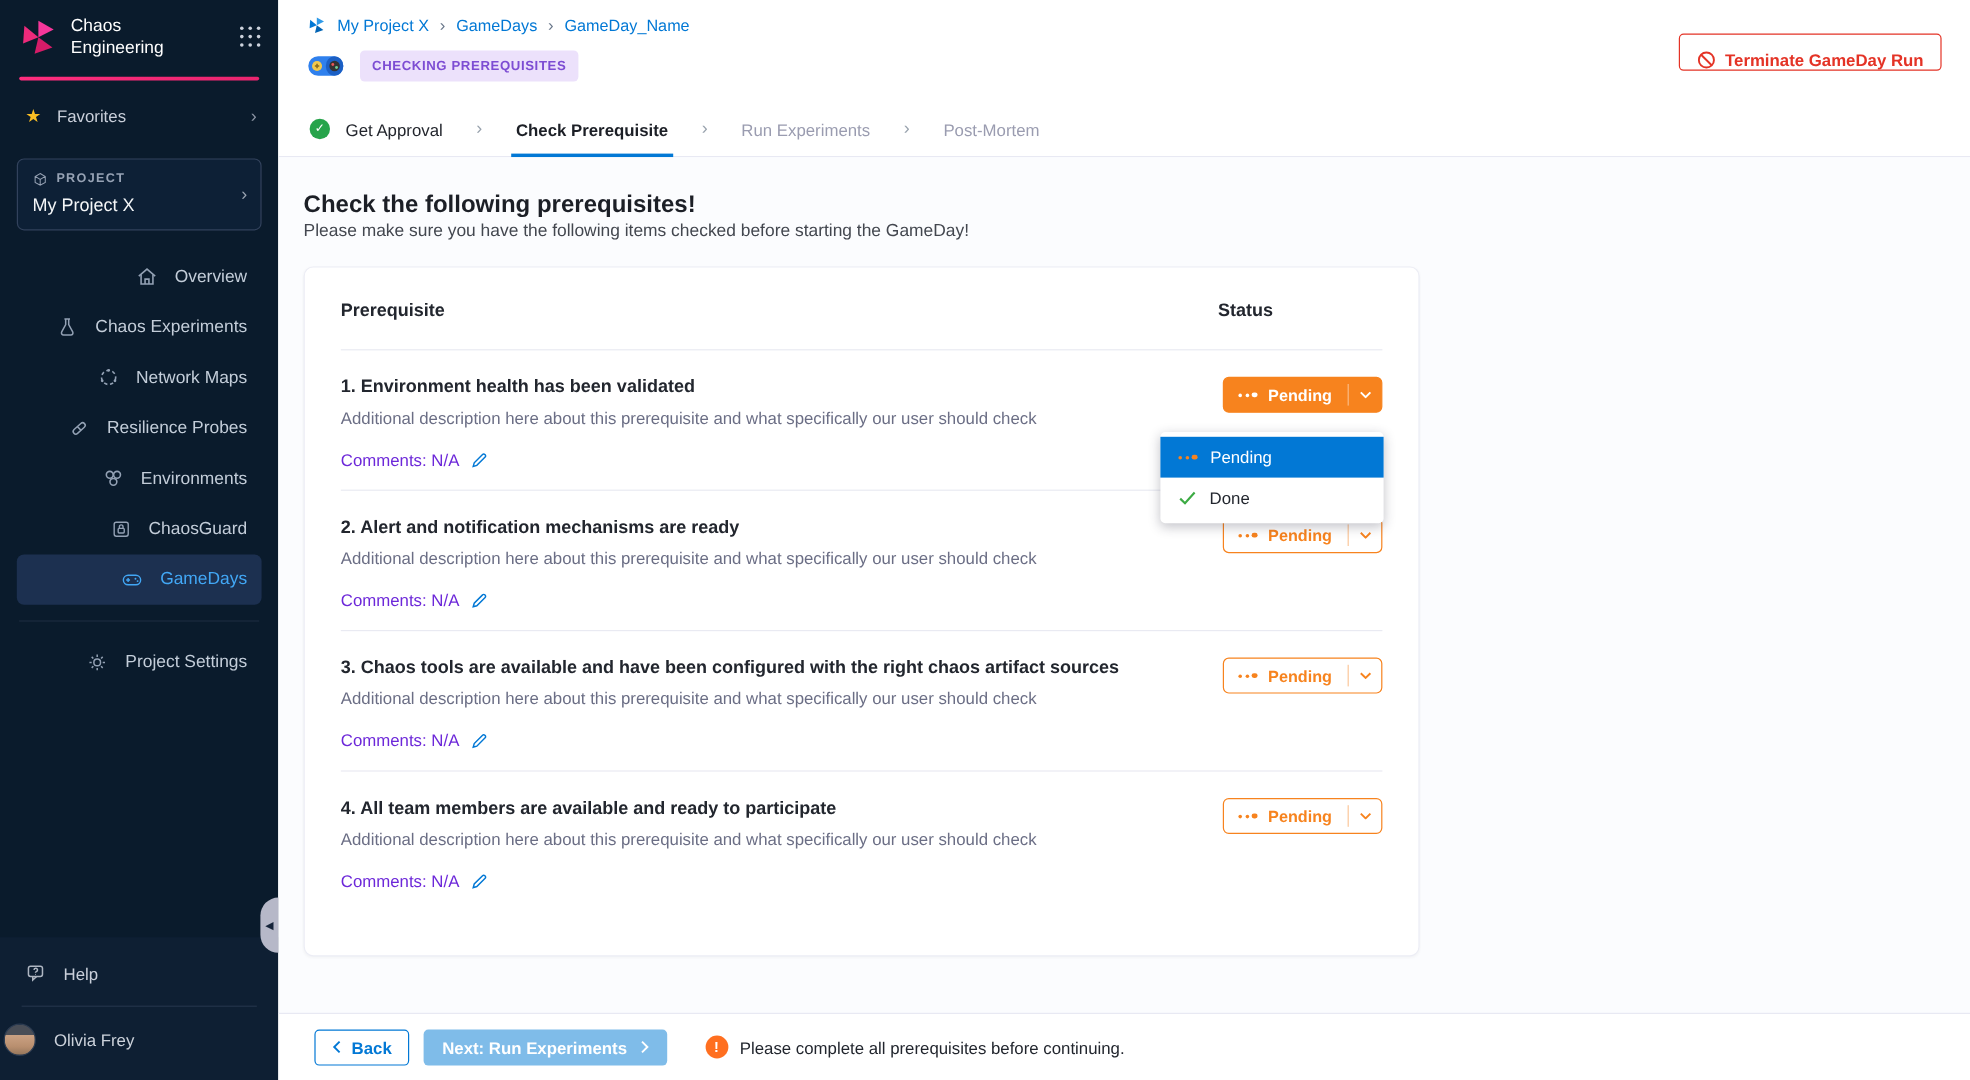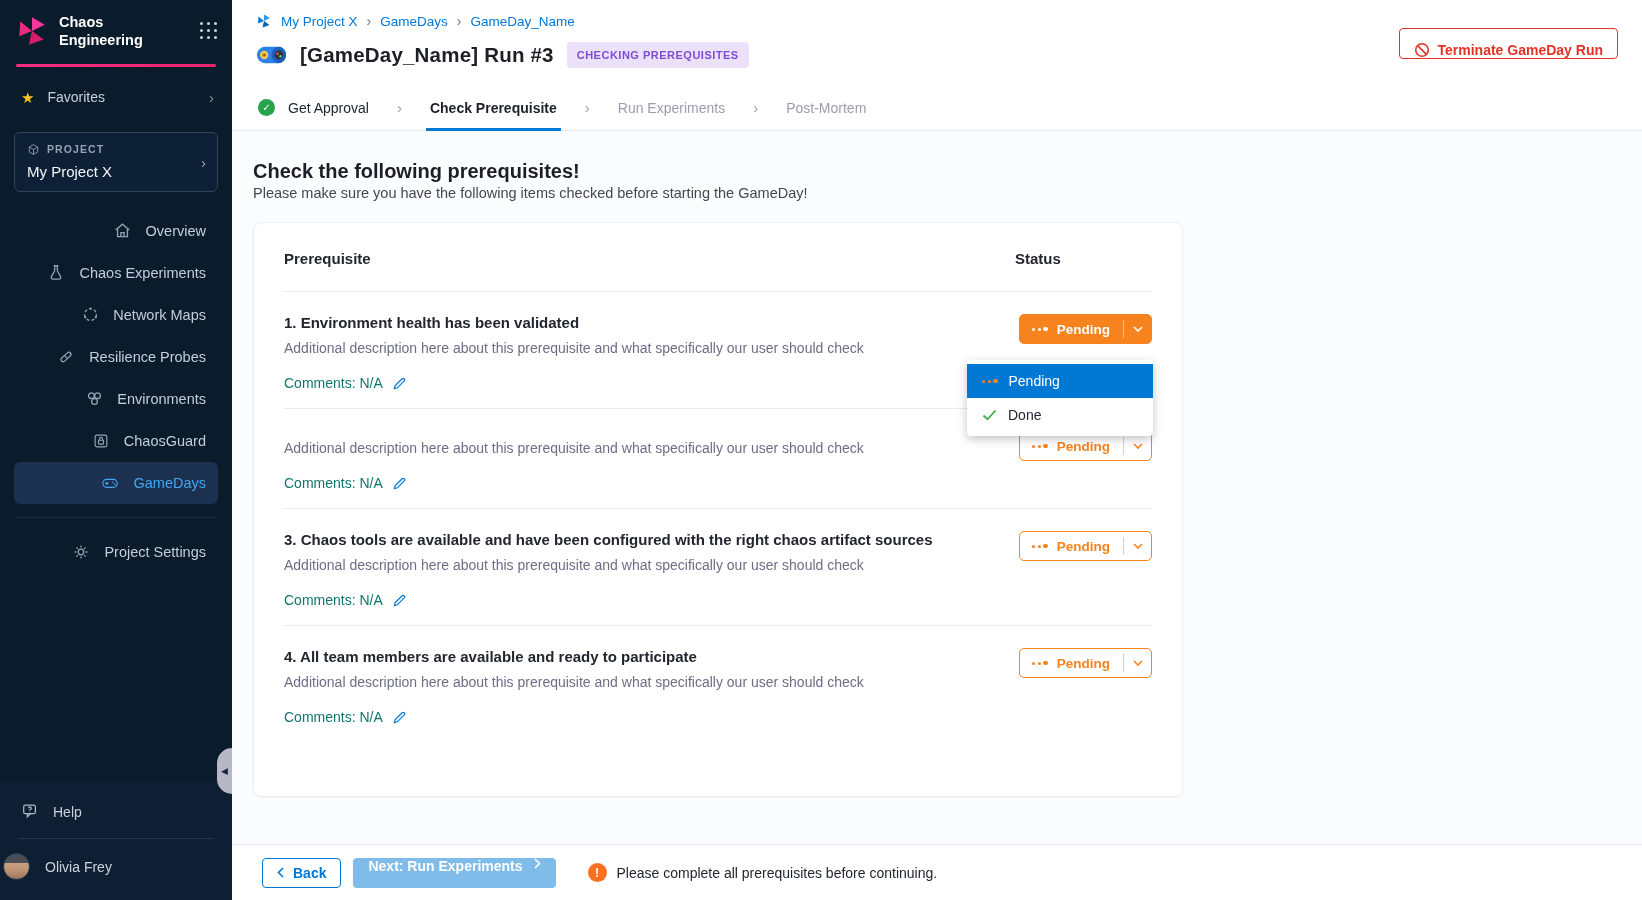--- a/index.html
+++ b/index.html
@@ -7,21 +7,21 @@
   body { font-family:"Liberation Sans","DejaVu Sans",sans-serif; background:#fff; }
   .app { position:relative; width:1642px; height:900px; overflow:hidden;
          --accent:#0278d5; --orange:#f7831e; --pink:#e9256f; --purple:#7d4dd3;
          --purple-bg:#ece1fb; --red:#e43326; --green:#3dab44; --side-bg:#0a1b2c;
          --next-dis:#7fbce9; --warn:#ff6f20; }
 
   
   .sidebar { position:absolute; left:0; top:0; width:232px; height:900px;
              background:var(--side-bg); display:flex; flex-direction:column; color:#c9cfda; }
   .side-top { display:flex; align-items:center; gap:10px; padding:13px 14px 12px 15px; }
-  .logo-text { flex:1; font-size:14.5px; font-weight:700; color:#fff; line-height:1.25; }
+  .logo-text { flex:1; font-size:14.5px; font-weight:400; color:#fff; line-height:1.25; }
   .grid-icon { width:18px; height:18px; display:grid; grid-template-columns:repeat(3,1fr); gap:3px; cursor:pointer; }
   .grid-icon i { width:3.2px; height:3.2px; border-radius:50%; background:#cdd3dd; }
   .brand-line { height:2.5px; margin:3px 16px 0; background:linear-gradient(90deg,#ff2d7e,var(--pink)); border-radius:2px; }
 
   .fav-row { display:flex; align-items:center; gap:13px; padding:22px 18px 6px 21px; font-size:14px; cursor:pointer; }
   .fav-star { color:#fbbf24; font-size:15px; line-height:1; }
   .row-chev { margin-left:auto; color:#8d96a5; font-size:15px; }
 
   .project-card { margin:20px 14px 4px; border:1px solid #32425c; border-radius:6px;
                   background:#0d2036; padding:10px 12px 11px; position:relative; cursor:pointer; }
@@ -90,21 +90,21 @@
           box-shadow:0 1px 2px rgba(40,41,61,.04); }
   .thead { display:flex; padding-top:27px; font-size:15px; font-weight:700; color:#22262e;
            padding-bottom:24px; border-bottom:1px solid #e9eaf2; }
   .thead .c1 { width:731px; }
   .thead .c2 { flex:1; }
   .prow { display:flex; padding:22px 0 17px; border-bottom:1px solid #e9eaf2; }
   .prow:last-child { border-bottom:none; }
   .pleft { width:731px; padding-right:70px; }
   .ptitle { font-size:15px; font-weight:700; color:#22262e; }
   .pdesc { margin-top:9px; font-size:14px; color:#6b6e85; }
-  .pcom { margin-top:19px; font-size:14px; color:#0f766e; display:flex; align-items:center; gap:9px; }
+  .pcom { margin-top:19px; font-size:14px; color:#6d28d9; display:flex; align-items:center; gap:9px; }
   .pencil { color:var(--accent); cursor:pointer; display:flex; }
   .pright { flex:1; display:flex; justify-content:flex-end; align-items:flex-start; }
 
   .status-btn { display:inline-flex; align-items:stretch; height:30px; border-radius:5px;
                 font-size:13.5px; font-weight:700; cursor:pointer; user-select:none; }
   .status-btn .main-part { display:flex; align-items:center; gap:9px; padding:0 13px 0 12px; }
   .dots { display:inline-flex; align-items:center; }
   .dots i { width:3px; height:3px; border-radius:50%; background:currentColor; margin-right:2.5px; }
   .dots i:last-child { width:4.5px; height:4.5px; margin-right:0; }
   .status-btn .vdiv { width:1px; background:currentColor; opacity:.45; margin:5px 0; }
@@ -119,21 +119,21 @@
   .opt .dots { color:var(--orange); }
   .opt .check { color:var(--green); display:flex; }
   .opt.sel { background:var(--accent); color:#fff; }
 
   .footer { position:absolute; left:0; right:0; bottom:0; height:56px; background:#fff;
             border-top:1px solid #e8e9f3; display:flex; align-items:center; padding-left:30px; gap:12px; }
   .back-btn { height:30px; border:1px solid var(--accent); color:var(--accent); border-radius:4px;
               background:#fff; font-size:14px; font-weight:700; display:inline-flex; align-items:center;
               gap:9px; padding:0 14px; cursor:pointer; font-family:inherit; }
   .next-btn { height:30px; background:var(--next-dis); color:#fff; border:none; border-radius:4px;
-              font-size:14px; font-weight:700; display:inline-flex; align-items:flex-start; gap:11px;
+              font-size:14px; font-weight:700; display:inline-flex; align-items:center; gap:11px;
               padding:0 15px; cursor:not-allowed; font-family:inherit; }
   .warn { display:flex; align-items:center; gap:10px; margin-left:20px; font-size:14px; color:#22262e; }
   .warn-icon { width:19px; height:19px; border-radius:50%; background:var(--warn); color:#fff;
                font-weight:700; font-size:12px; display:flex; align-items:center; justify-content:center; }
   svg { display:block; }
 </style>
 </head>
 <body>
 
 <div class="app" style="--accent: #0278d5; --orange: #f7831e; --pink: #e9256f; --purple: #7d4dd3; --purple-bg: #ece1fb; --red: #e43326; --green: #3dab44; --side-bg: #0a1b2c; --next-dis: #7fbce9; --warn: #ff6f20;">
@@ -323,21 +323,20 @@
           <svg width="31" height="22" viewBox="0 0 34 24">
             <rect x="1" y="3" width="32" height="18" rx="9" fill="#2f80ed"></rect>
             <rect x="17" y="3" width="16" height="18" rx="9" fill="#1b5fc4"></rect>
             <circle cx="9" cy="12" r="4.6" fill="#f2c94c"></circle>
             <path d="M7 12h4M9 10v4" stroke="#8a6d1d" stroke-width="1.4"></path>
             <circle cx="25" cy="12" r="4.8" fill="#333"></circle>
             <circle cx="23.4" cy="10.6" r="1.3" fill="#eb5757"></circle>
             <circle cx="26.8" cy="13.4" r="1.3" fill="#6fcf97"></circle>
           </svg>
         </span>
-        <h1>[GameDay_Name] Run #3</h1>
         <span class="badge">CHECKING PREREQUISITES</span>
       </div>
       <button class="terminate">
         <span>
           <svg width="16" height="16" viewBox="0 0 16 16" fill="none" stroke="#e43326" stroke-width="1.6">
             <circle cx="8" cy="8" r="6.3"></circle>
               <path d="M3.6 3.6 L12.4 12.4"></path>
           </svg>
         </span>
         <span>Terminate GameDay Run</span>
@@ -407,20 +406,21 @@
                   <span class="chev-part">
                     <svg width="10" height="6" viewBox="0 0 10 6" fill="none" stroke="currentColor" stroke-width="1.6">
                       <path d="M1 1 L5 5 L9 1"></path>
                     </svg>
                   </span>
                 </div>
               </div>
             </div>
             <div class="prow">
               <div class="pleft">
+                <div class="ptitle">2. Alert and notification mechanisms are ready</div>
                 <div class="pdesc">Additional description here about this prerequisite and what specifically our user should check</div>
                 <div class="pcom">
                   <span>Comments: N/A</span>
                   <span class="pencil">
                     <svg width="15" height="15" viewBox="0 0 16 16" fill="none" stroke="currentColor" stroke-width="1.3">
                       <path d="M2.5 13.5 L3.4 10.3 L10.8 2.9 a1.4 1.4 0 0 1 2 0 l.3 .3 a1.4 1.4 0 0 1 0 2 L5.7 12.6 Z"></path>
                     </svg>
                   </span>
                 </div>
               </div>

